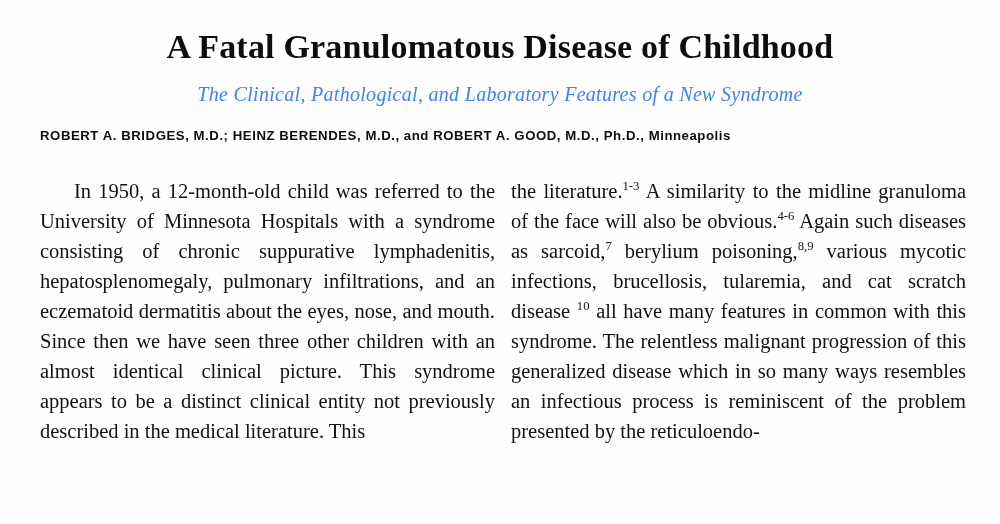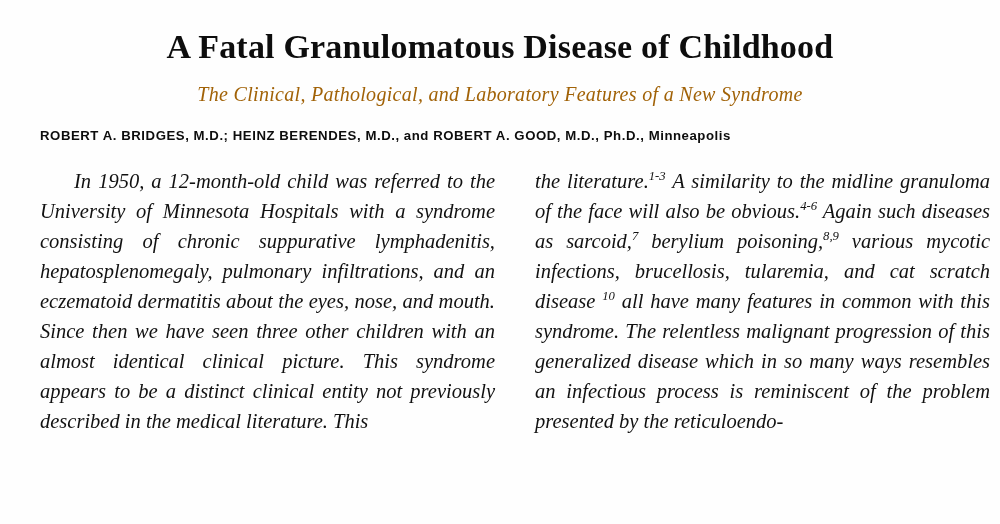--- a/index.html
+++ b/index.html
@@ -32,36 +32,35 @@
     margin: 10px 0 0 0;
     color: #0d0d0d;
   }
   .subtitle {
     font-family: "Liberation Serif", serif;
     font-style: italic;
     font-size: 20px;
     text-align: center;
     margin: 18px 0 0 0;
     letter-spacing: 0.3px;
-    color: #a16207;
+    color: #3b82f6;
   }
   .authors {
     font-family: "Liberation Sans", sans-serif;
     font-weight: bold;
     font-size: 13.2px;
     text-align: left;
     letter-spacing: 0.55px;
     margin: 22px 0 0 0;
     color: #0d0d0d;
   }
   .columns {
     display: flex;
-    gap: 40px;
-    margin-top: 24px;
-    font-style: italic;
+    gap: 16px;
+    margin-top: 34px;
   }
   .col {
     width: 455px;
     flex: 0 0 455px;
   }
   .col p {
     margin: 0;
     font-size: 20.5px;
     line-height: 1.46;
     text-align: justify;

